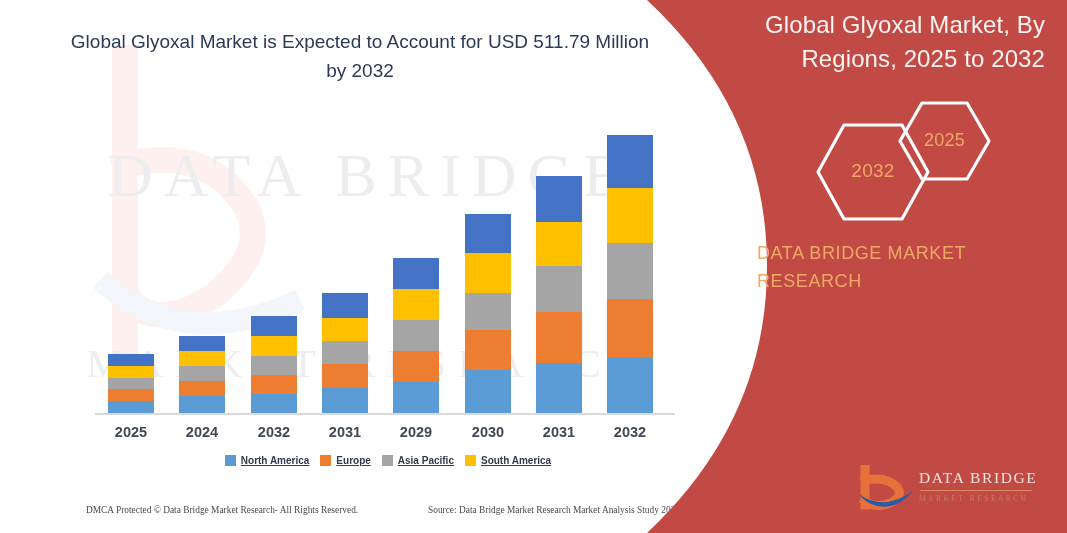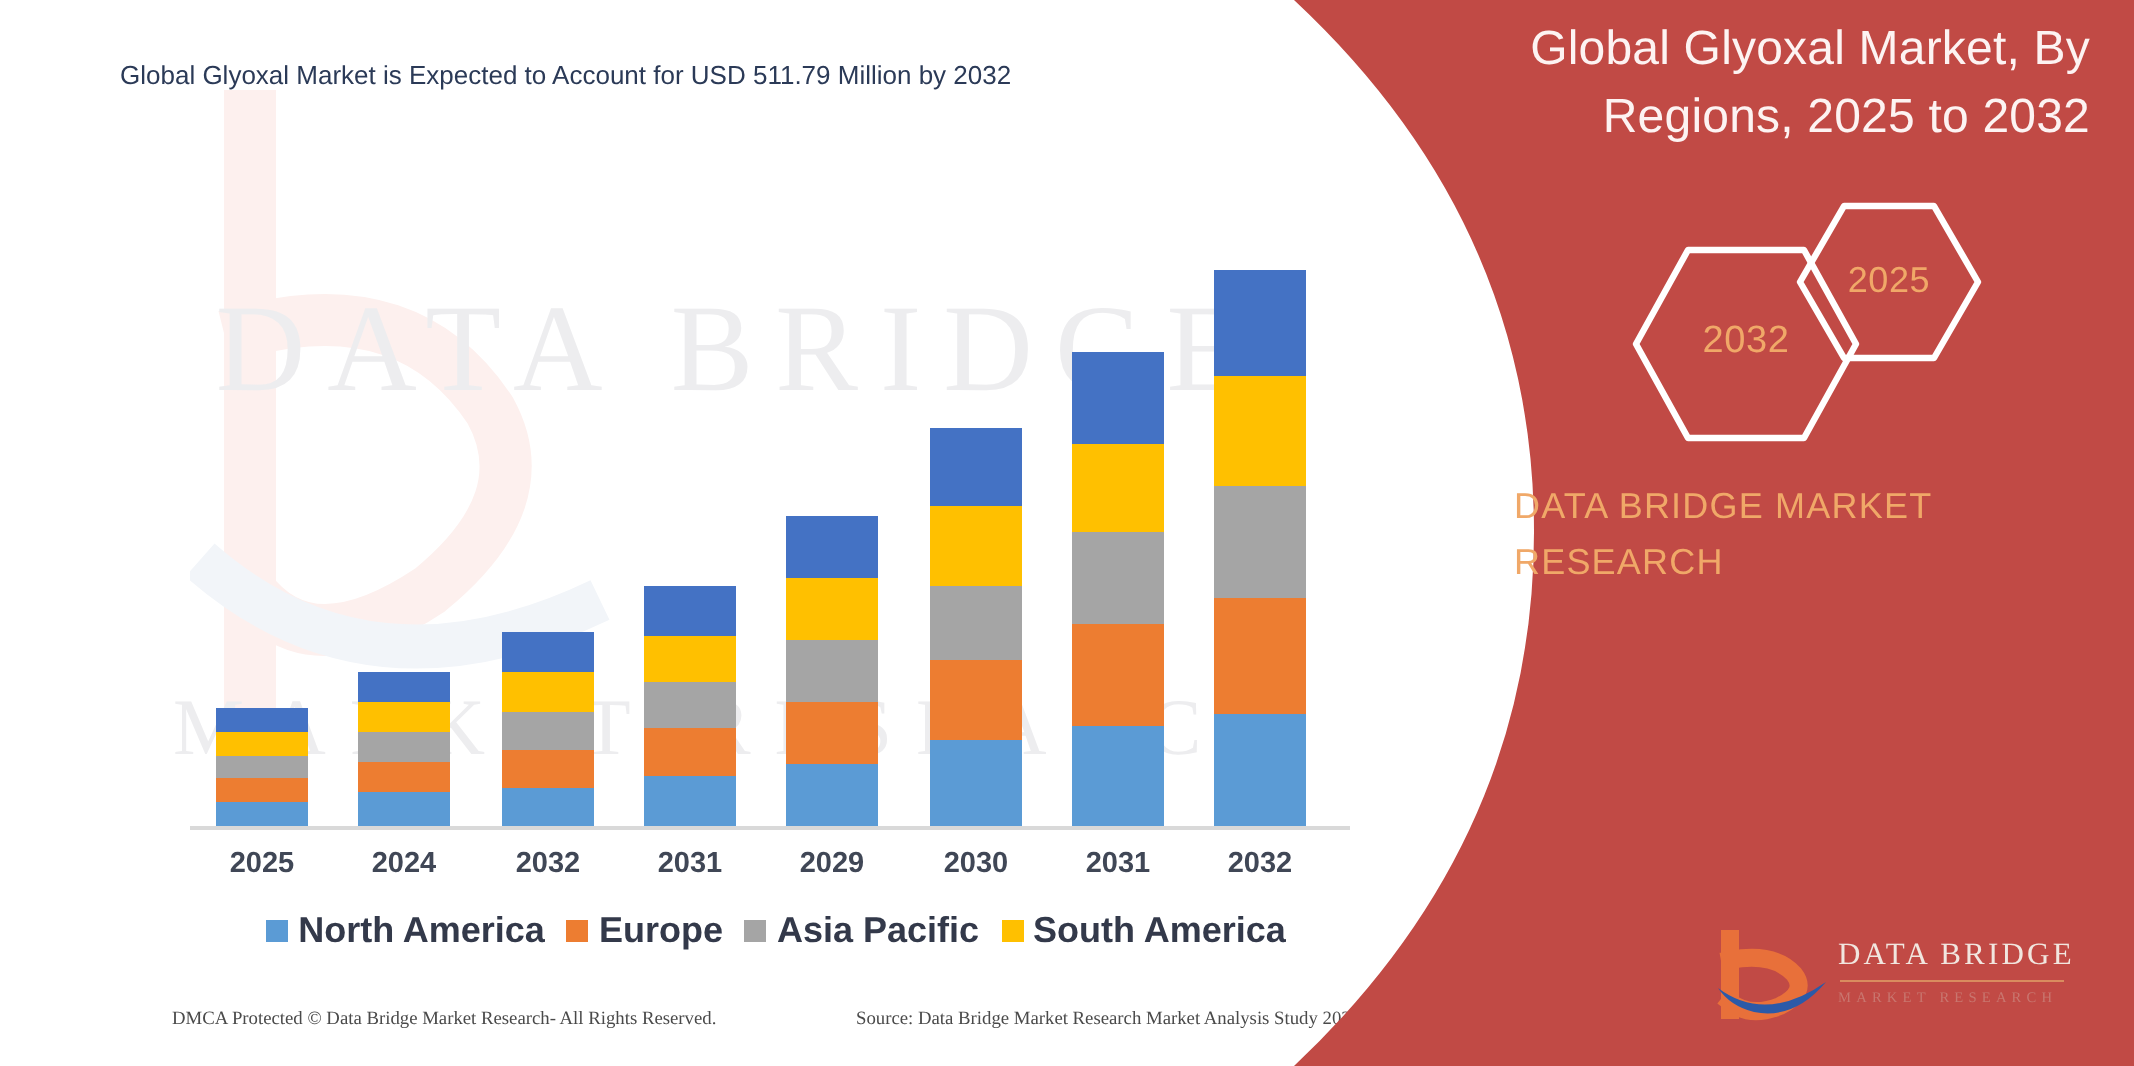--- a/index.html
+++ b/index.html
@@ -43,22 +43,22 @@
 
   
   .logo { position:absolute; right:20px; bottom:20px; width:190px; height:48px; }
   .logo-text { position:absolute; left:62px; top:4px; }
   .logo-main { color:#f1e6df; font-family:"Liberation Serif", serif; font-size:15.5px; letter-spacing:1.6px; }
   .logo-rule { width:112px; height:1px; background:#d98c5f; margin:3px 0 3px 1px; }
   .logo-sub { color:#c9766f; font-size:7.3px; letter-spacing:2.6px; font-family:"Liberation Serif", serif; }
 
   
   .chart-title {
-    position:absolute; left:60px; top:28px; width:600px; text-align:left;
-    color:#2b3a57; font-size:13px; line-height:1.5; font-weight:400;
+    position:absolute; left:60px; top:28px; width:600px; text-align:center;
+    color:#2b3a57; font-size:19px; line-height:1.5; font-weight:400;
   }
 
   
   .watermark { position:absolute; left:0; top:0; width:740px; height:533px; pointer-events:none; }
   .wm-text1, .wm-text2 {
     position:absolute; width:100%; text-align:center; color:#ededef;
     font-family:"Liberation Serif", serif; letter-spacing:11px; font-size:62px;
   }
   .wm-text1 { top:140px; }
   .wm-text2 { top:340px; font-size:40px; letter-spacing:12px; }
@@ -75,21 +75,21 @@
     position:absolute; width:70px; text-align:center; color:#404756;
     font-size:14.5px; font-weight:bold;
   }
 
   .legend {
     position:absolute; left:98px; top:455px; width:580px;
     display:flex; align-items:center; justify-content:center; gap:11px;
   }
   .legend-item { display:flex; align-items:center; gap:5px; }
   .legend-swatch { width:11px; height:11px; display:block; }
-  .legend-label { color:#33394a; font-size:18px; font-weight:bold; white-space:nowrap; }
+  .legend-label { color:#33394a; font-size:10px; font-weight:bold; white-space:nowrap;text-decoration:underline; }
 
   .footer { position:absolute; left:0; top:505px; width:700px; height:22px;padding-left:46px; }
   .footer-left {
     position:absolute; left:86px; top:0; color:#4a4a4a;
     font-family:"Liberation Serif", serif; font-size:9.4px;
   }
   .footer-right {
     position:absolute; left:428px; top:0; color:#4a4a4a;
     font-family:"Liberation Serif", serif; font-size:9.4px;
   }

